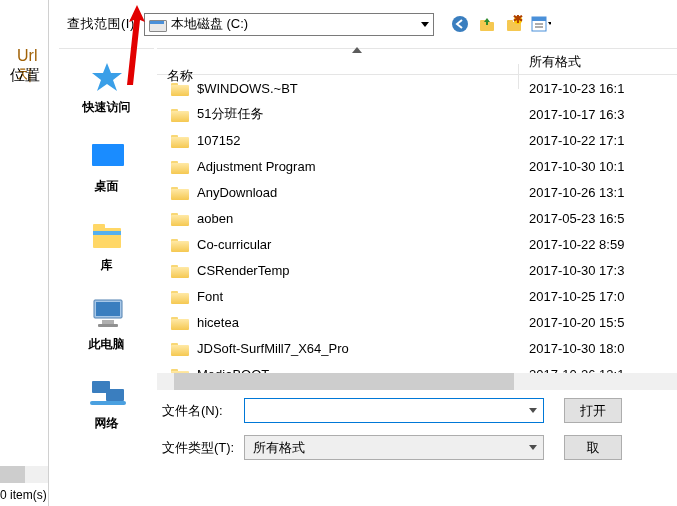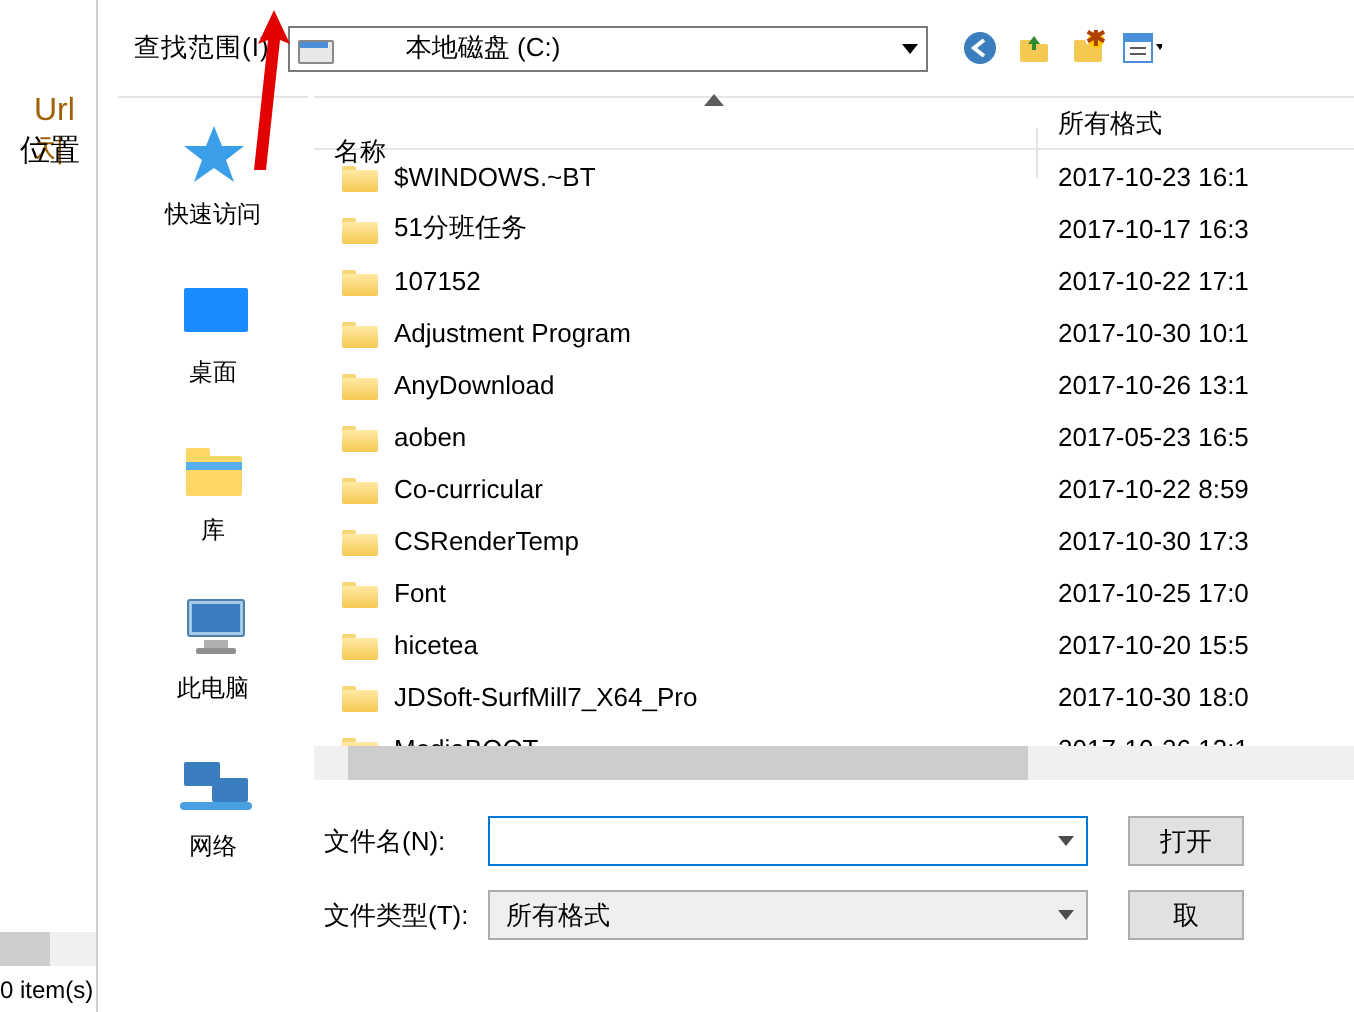--- a/index.html
+++ b/index.html
@@ -12,35 +12,35 @@
     .left-scroll { position: absolute; left: 0; bottom: 23px; width: 48px; height: 17px; background: #f0f0f0; }
     .left-scroll-thumb { position: absolute; left: 0; top: 0; width: 25px; height: 17px; background: #cdcdcd; }
     .status-text { position: absolute; left: 0; bottom: 4px; font-size: 12px; color: #000; }
     
     
     .dialog { position: absolute; left: 48px; top: 0; right: 0; bottom: 0; background: #fff; border-left: 1px solid #d0d0d0; }
     
     
     .toprow { position: absolute; left: 0; top: 10px; right: 0; height: 28px; display: flex; align-items: center; }
     .lookin-label { margin-left: 18px; margin-right: 5px; color: #000; letter-spacing: 0.5px; }
-    .lookin-combo { width: 320px; height: 23px; border: 1px solid #7a7a7a; background: #fff; display: flex; align-items: center; padding-left: 4px; cursor: default; gap: 32px; }
+    .lookin-combo { width: 290px; height: 23px; border: 1px solid #7a7a7a; background: #fff; display: flex; align-items: center; padding-left: 4px; cursor: default; }
     .lookin-combo .drive-icon { width: 16px; height: 14px; margin-right: 6px; display:inline-block; position:relative; }
     .drive-icon::before { content: ''; position:absolute; left:0; top:3px; width:16px; height:10px; background:#e8e8e8; border:1px solid #888; border-radius:1px; }
     .drive-icon::after { content: ''; position:absolute; left:1px; top:4px; width:14px; height:3px; background:#4a90d9; }
     .lookin-combo .drop-arrow { margin-left: auto; margin-right:4px; width: 0; height: 0; border-left: 4px solid transparent; border-right: 4px solid transparent; border-top: 5px solid #000; }
     
     .nav-icons { display: flex; align-items: center; gap: 7px; margin-left: 16px; }
     .nav-icon { width: 20px; height: 20px; display:flex; align-items:center; justify-content:center; cursor:pointer; }
     .red-arrow-shape { position: absolute; left: 0; top: 0; }
     
     
     .sidebar { position: absolute; left: 10px; top: 48px; width: 95px; bottom: 0; border-top: 1px solid #e5e5e5; padding-top: 12px; }
     .place { display: flex; flex-direction: column; align-items: center; margin-bottom: 24px; cursor: pointer; }
     .place-icon { width: 38px; height: 32px; margin-bottom: 6px; display:flex; align-items:center; justify-content:center; }
-    .place-label { font-size: 12px; color: #000; text-align: center; }
+    .place-label { font-size: 12px; color: #000; text-align: center; font-weight: bold; }
     
     
     .filelist { position: absolute; left: 108px; top: 48px; right: 0; height: 342px; border-top: 1px solid #e5e5e5; }
     .list-header { height: 26px; display: flex; align-items:center; border-bottom: 1px solid #e5e5e5; }
     .col-name { width: 362px; padding-left: 10px; font-size: 13px; color: #000; border-right: 1px solid #e5e5e5; height:100%; display:flex; align-items:center;margin-top:29px; }
     .sort-arrow { position: absolute; left: 195px; top: -2px; width:0; height:0; border-left:5px solid transparent; border-right:5px solid transparent; border-bottom:6px solid #5c5c5c; }
     .col-date { flex: 1; padding-left: 10px; font-size: 13px; color: #000; height:100%; display:flex; align-items:center; }
     
     .list-body { overflow: hidden; }
     .row { height: 26px; display: flex; align-items: center; cursor: default; }
@@ -48,21 +48,21 @@
     .row .cell-date { flex: 1; padding-left: 10px; color: #000; white-space:nowrap; }
     
     .folder-icon { width: 18px; height: 14px; margin-right: 8px; position: relative; display:inline-block; }
     .folder-icon::before { content:''; position:absolute; left:0; top:2px; width:7px; height:3px; background:#f8d775; border-radius:1px 1px 0 0; }
     .folder-icon::after { content:''; position:absolute; left:0; top:4px; width:18px; height:11px; background:linear-gradient(#ffe9a6,#f5c851); border-radius:1px; }
     
     .hscroll { position:absolute; left:0; bottom:0; right:0; height:17px; background:#f0f0f0; }
     .hscroll-thumb { position:absolute; left:17px; top:0; width:340px; height:17px; background:#cdcdcd; }
     
     
-    .controls { position: absolute; left: 105px; bottom: 24px; right: 0; }
+    .controls { position: absolute; left: 105px; bottom: 34px; right: 0; }
     .ctrl-row { display: flex; align-items: center; margin-bottom: 12px; }
     .ctrl-label { width: 90px; padding-left: 8px; }
     .fname-combo { width: 300px; height: 25px; border: 1px solid #0078d7; background: #fff; display:flex; align-items:center; }
     .fname-combo .drop-arrow { margin-left:auto; margin-right:6px; width:0; height:0; border-left:4px solid transparent; border-right:4px solid transparent; border-top:5px solid #4d4d4d; }
     .ftype-combo { width: 300px; height: 25px; border: 1px solid #adadad; background: #efefef; display:flex; align-items:center; padding-left: 8px; }
     .ftype-combo .drop-arrow { margin-left:auto; margin-right:6px; width:0; height:0; border-left:4px solid transparent; border-right:4px solid transparent; border-top:5px solid #4d4d4d; }
     
     .btn { width: 58px; height: 25px; border: 1px solid #adadad; background: #e1e1e1; text-align:center; line-height:23px; margin-left: 20px; cursor:pointer; }
   </style>
 </head>

